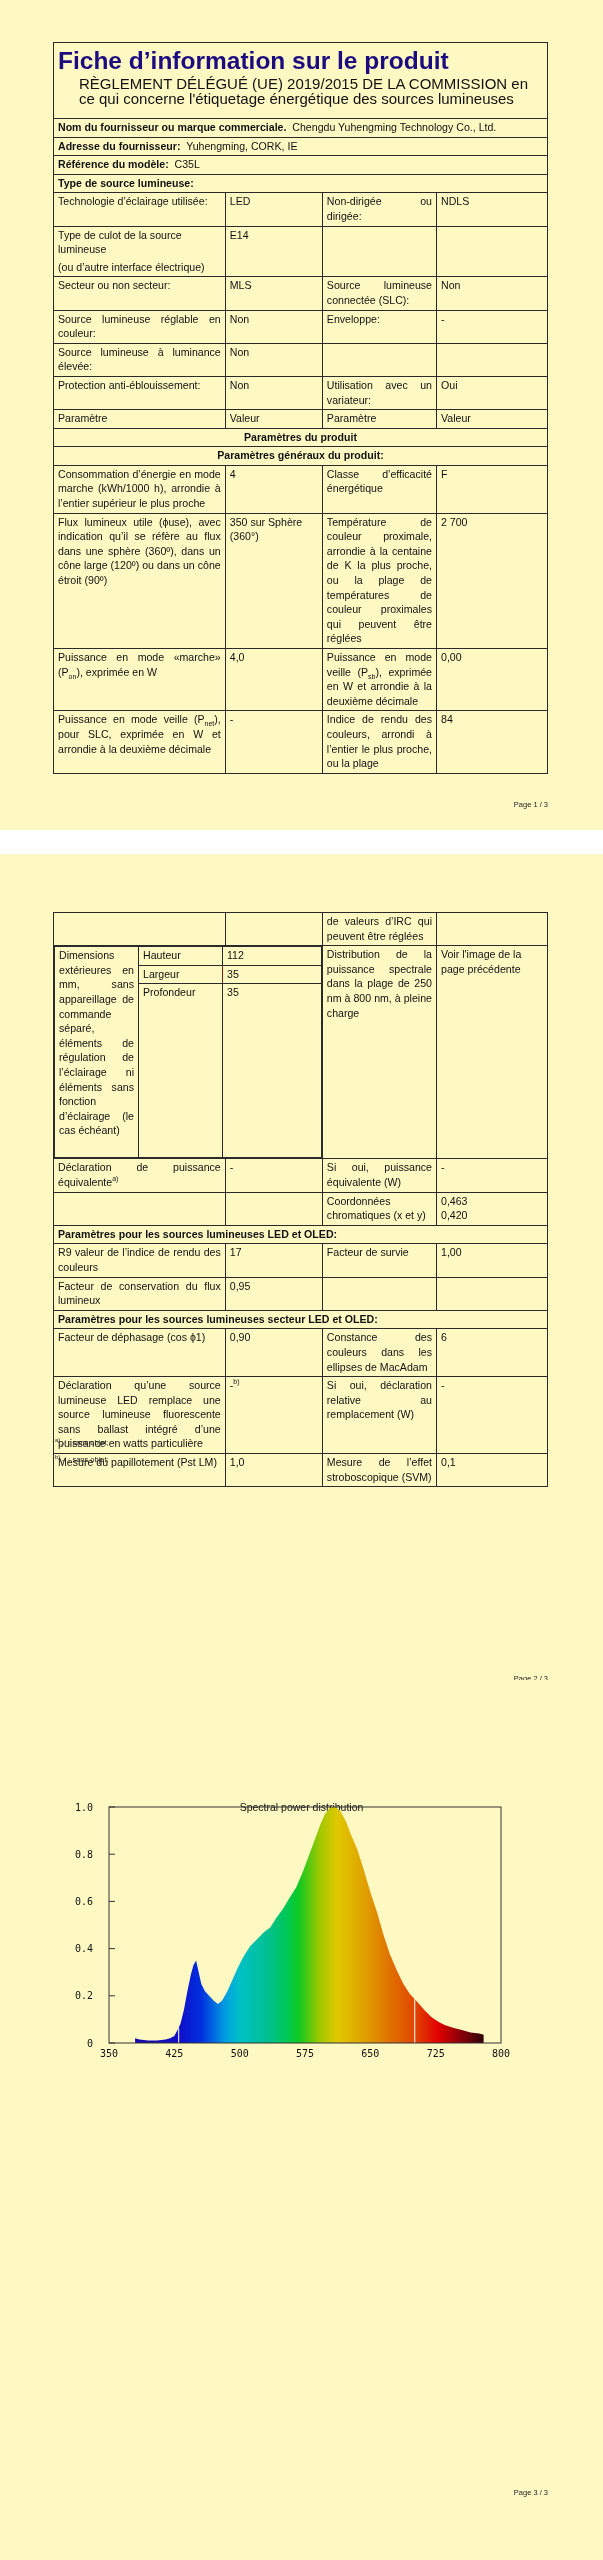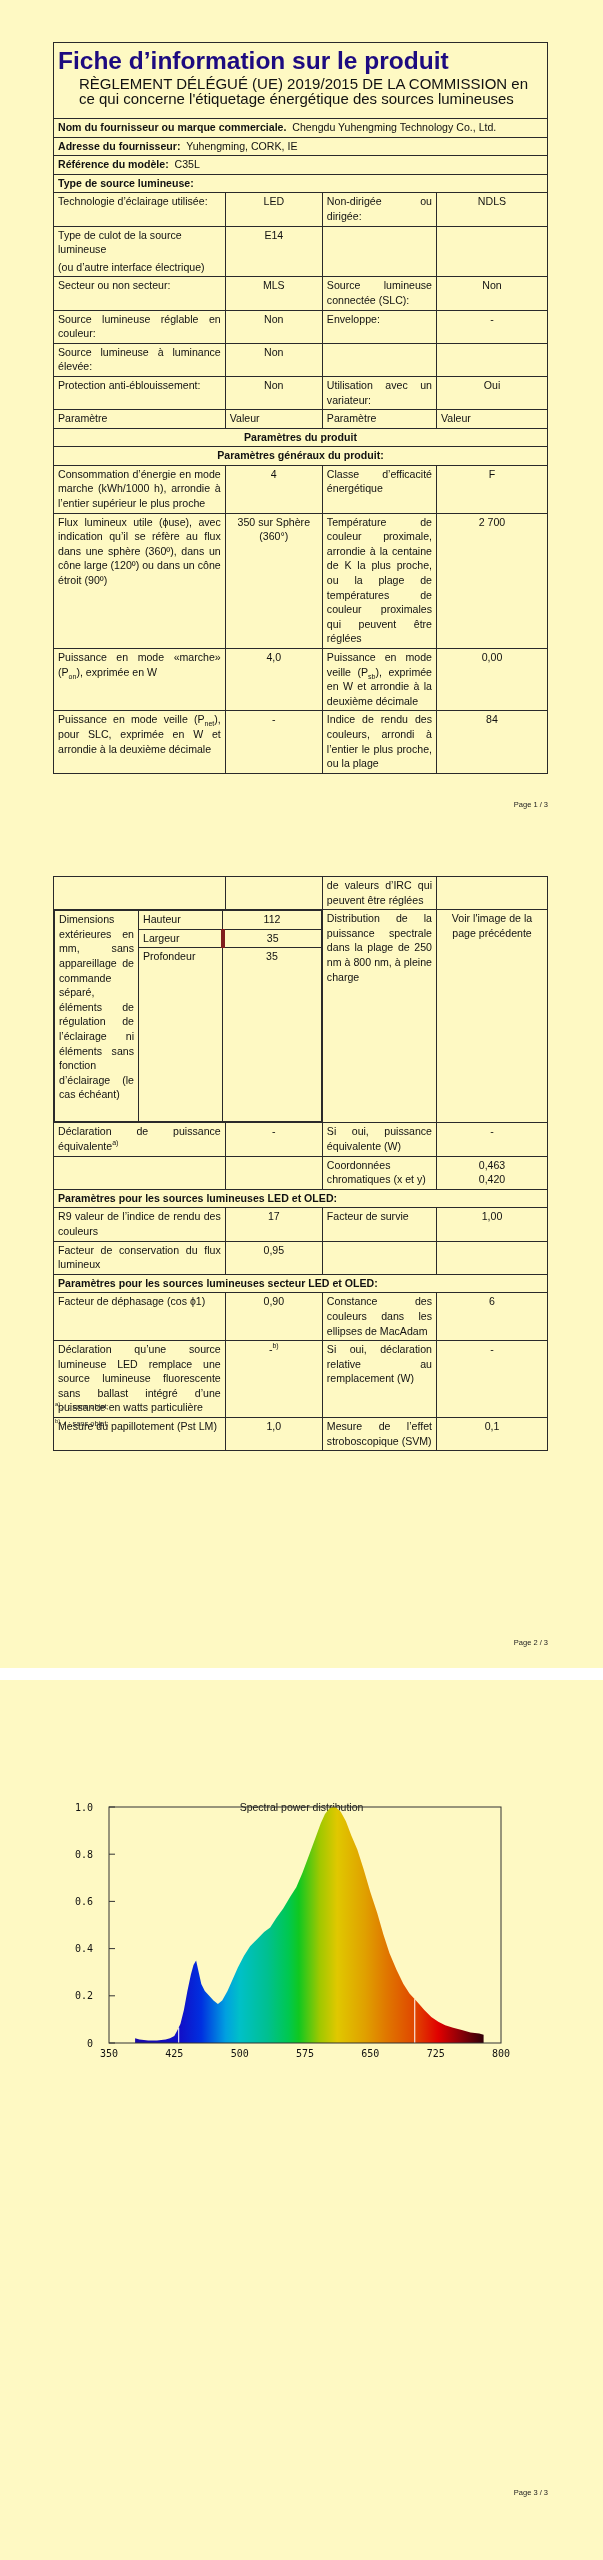--- a/index.html
+++ b/index.html
@@ -2,37 +2,37 @@
 <html><head>
 <meta charset="utf-8">
 <style>
   html, body { margin: 0; padding: 0; background: #ffffff; }
   body {
     width: 603px; height: 2560px; position: relative; overflow: hidden;
     font-family: "Liberation Sans", sans-serif; color: #111;
   }
   .page { position: absolute; left: 0; width: 603px; background: #fef9c3; }
   #page1 { top: 0; height: 830px; }
-  #page2 { top: 818px; height: 850px; }
+  #page2 { top: 854px; height: 850px; }
   #page3 { top: 1680px; height: 880px; }
 
   table.sheet {
     position: absolute; left: 53px; width: 495px;
     border-collapse: collapse; table-layout: fixed;
     font-size: 10.6px; line-height: 14.6px;
   }
   table.sheet td {
     border: 1px solid #2a2a2a; padding: 1px 4px 2px 4px; vertical-align: top;
   }
   .c1 { width: 161px; }
   .c2 { width: 91px; }
   .c3 { width: 107px; }
   .c4 { width: 104px; }
   .just { text-align: justify; text-align-last: left; hyphens: auto; }
-  .center { text-align: center; }
+  .center { text-align: left; }
   .bold { font-weight: bold; }
   .title {
     font-size: 24.5px; line-height: 30px; font-weight: bold; color: #1d0b80;
     padding-top: 2px !important;
   }
   .reg { font-size: 15px; line-height: 15px; padding-bottom: 6px; margin-left: 21px; }
   .hdr-row td { padding-top: 3px; padding-bottom: 5px; }
   .sec { font-weight: bold; text-align: center; }
   .sec-left { font-weight: bold; text-align: left; }
   sub, sup { font-size: 7px; line-height: 0; }
@@ -203,21 +203,21 @@
                 <col style="width:84px">
                 <col style="width:99px">
               </colgroup>
           <tbody>
                 <tr>
             <td rowspan="3" class="just" style="border-right:1px solid #2a2a2a; vertical-align:top; height:204px;">Dimensions extérieures en mm, sans appareillage de commande séparé, éléments de régulation de l’éclairage ni éléments sans fonction d’éclairage (le cas échéant)</td>
             <td style="border-right:1px solid #2a2a2a;">Hauteur</td>
             <td class="center">112</td>
           </tr>
           <tr>
-            <td style="border-right:4px solid #7f1d1d;">Largeur</td>
+            <td style="border-right:1px solid #7f1d1d;">Largeur</td>
             <td class="center">35</td>
           </tr>
           <tr>
             <td style="border-right:1px solid #2a2a2a; height:170px;">Profondeur</td>
             <td class="center">35</td>
           </tr>
         </tbody>
             </table>
       </td>
       <td class="just">Distribution de la puissance spectrale dans la plage de 250 nm à 800 nm, à pleine charge</td>

